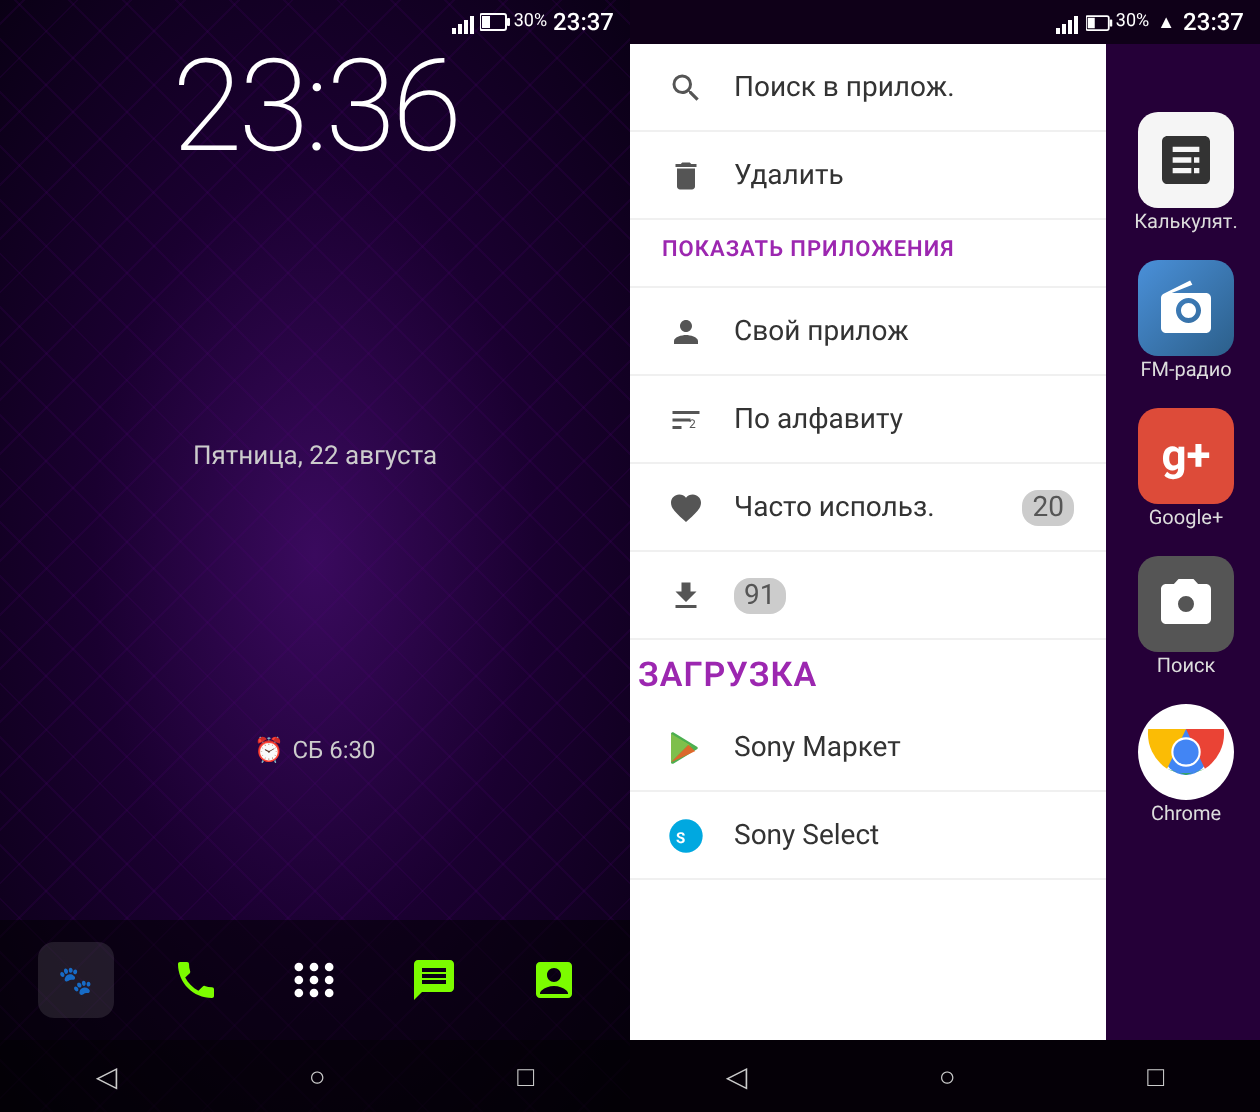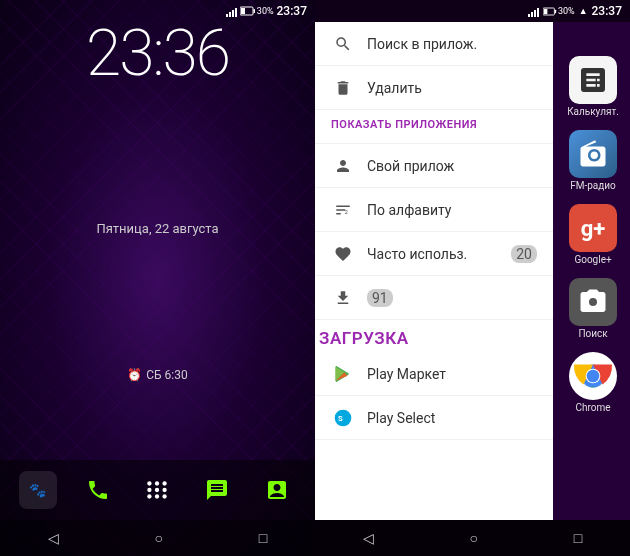--- a/index.html
+++ b/index.html
@@ -457,31 +457,31 @@
 
       <div class="menu-item">
         <div class="menu-icon">
           <svg width="20" height="20" viewBox="0 0 24 24">
             <path d="M3,20.5v-17c0-0.83,0.94-1.3,1.6-0.8l14,8.5c0.6,0.36,0.6,1.24,0,1.6l-14,8.5C3.94,21.8,3,21.33,3,20.5z" fill="#4caf50"></path>
             <path d="M3 20.5L13.5 10 3 3.5z" fill="#8bc34a" opacity="0.8"></path>
             <path d="M3 20.5l10.5-10.5L17.5 14z" fill="#ff5722" opacity="0.8"></path>
             <path d="M13.5 10L3 3.5l14 8.5z" fill="#ffeb3b" opacity="0.8"></path>
           </svg>
         </div>
-        <span class="menu-label">Play Маркет</span>
+        <span class="menu-label">Sony Маркет</span>
       </div>
 
       <div class="menu-item">
         <div class="menu-icon">
           <svg width="20" height="20" viewBox="0 0 24 24">
             <circle cx="12" cy="12" r="10" fill="#00a8e0"></circle>
             <text x="6" y="16" font-size="9" fill="white" font-weight="bold">S</text>
           </svg>
         </div>
-        <span class="menu-label">Play Select</span>
+        <span class="menu-label">Sony Select</span>
       </div>
     </div>
 
     <div class="apps-column">
 
       <div class="app-icon-item">
         <div class="app-icon-img calc-icon">
           <svg width="32" height="32" viewBox="0 0 24 24" fill="#333">
             <path d="M19 3H5c-1.1 0-2 .9-2 2v14c0 1.1.9 2 2 2h14c1.1 0 2-.9 2-2V5c0-1.1-.9-2-2-2zm-5 14H7v-2h7v2zm3 0h-2v-2h2v2zm-3-4H7v-2h7v2zm3 0h-2v-2h2v2zm0-4H7V7h10v2z"></path>
           </svg>

